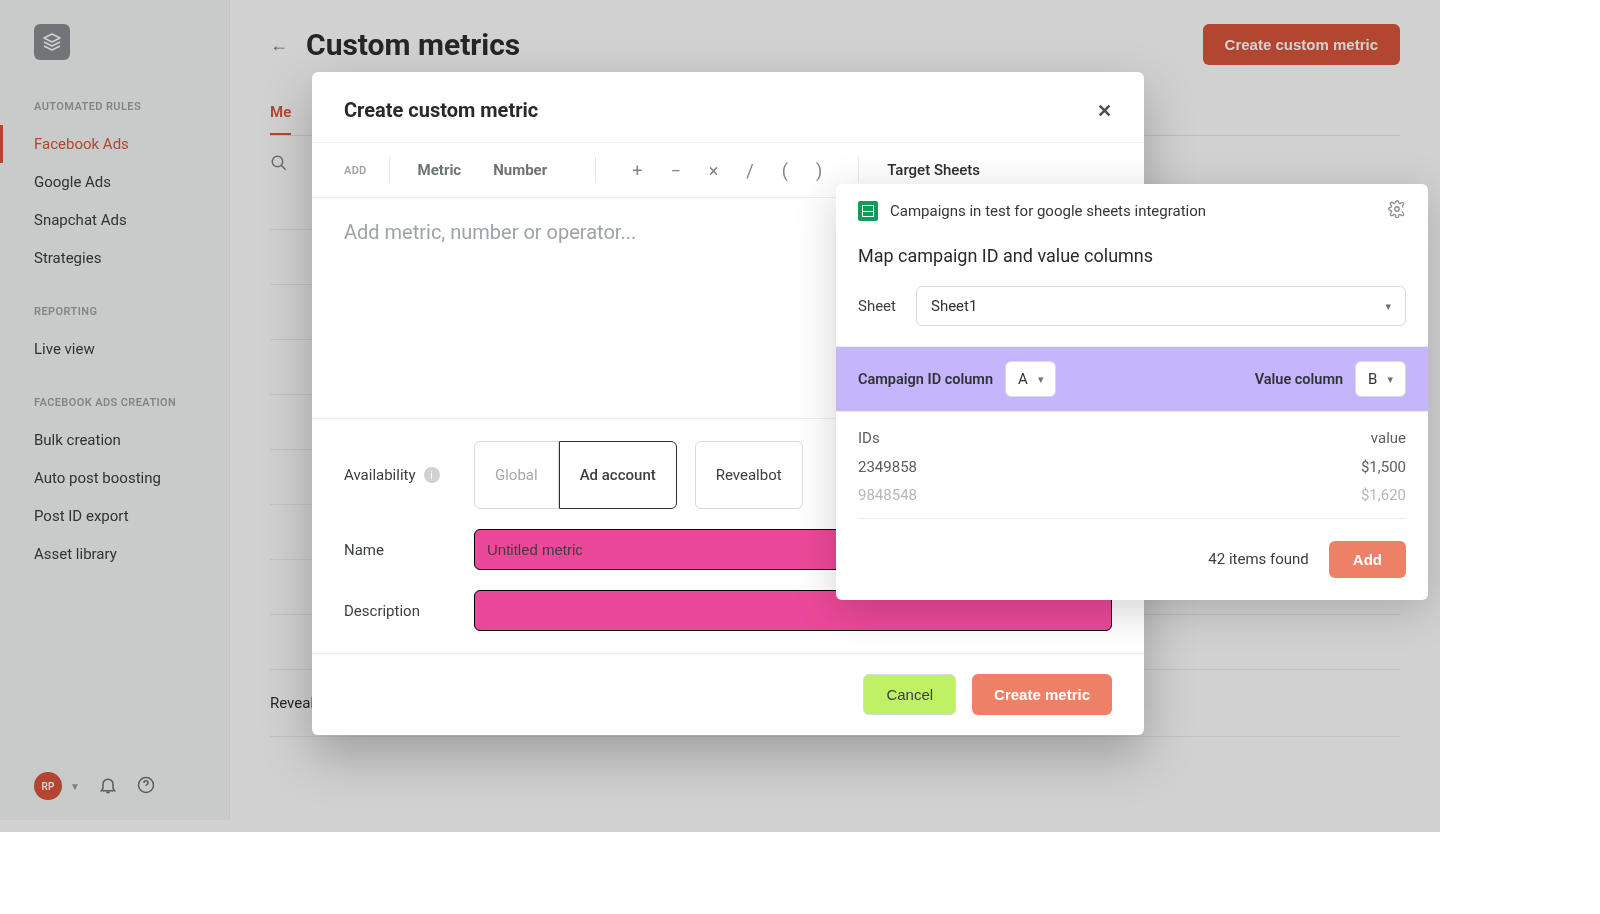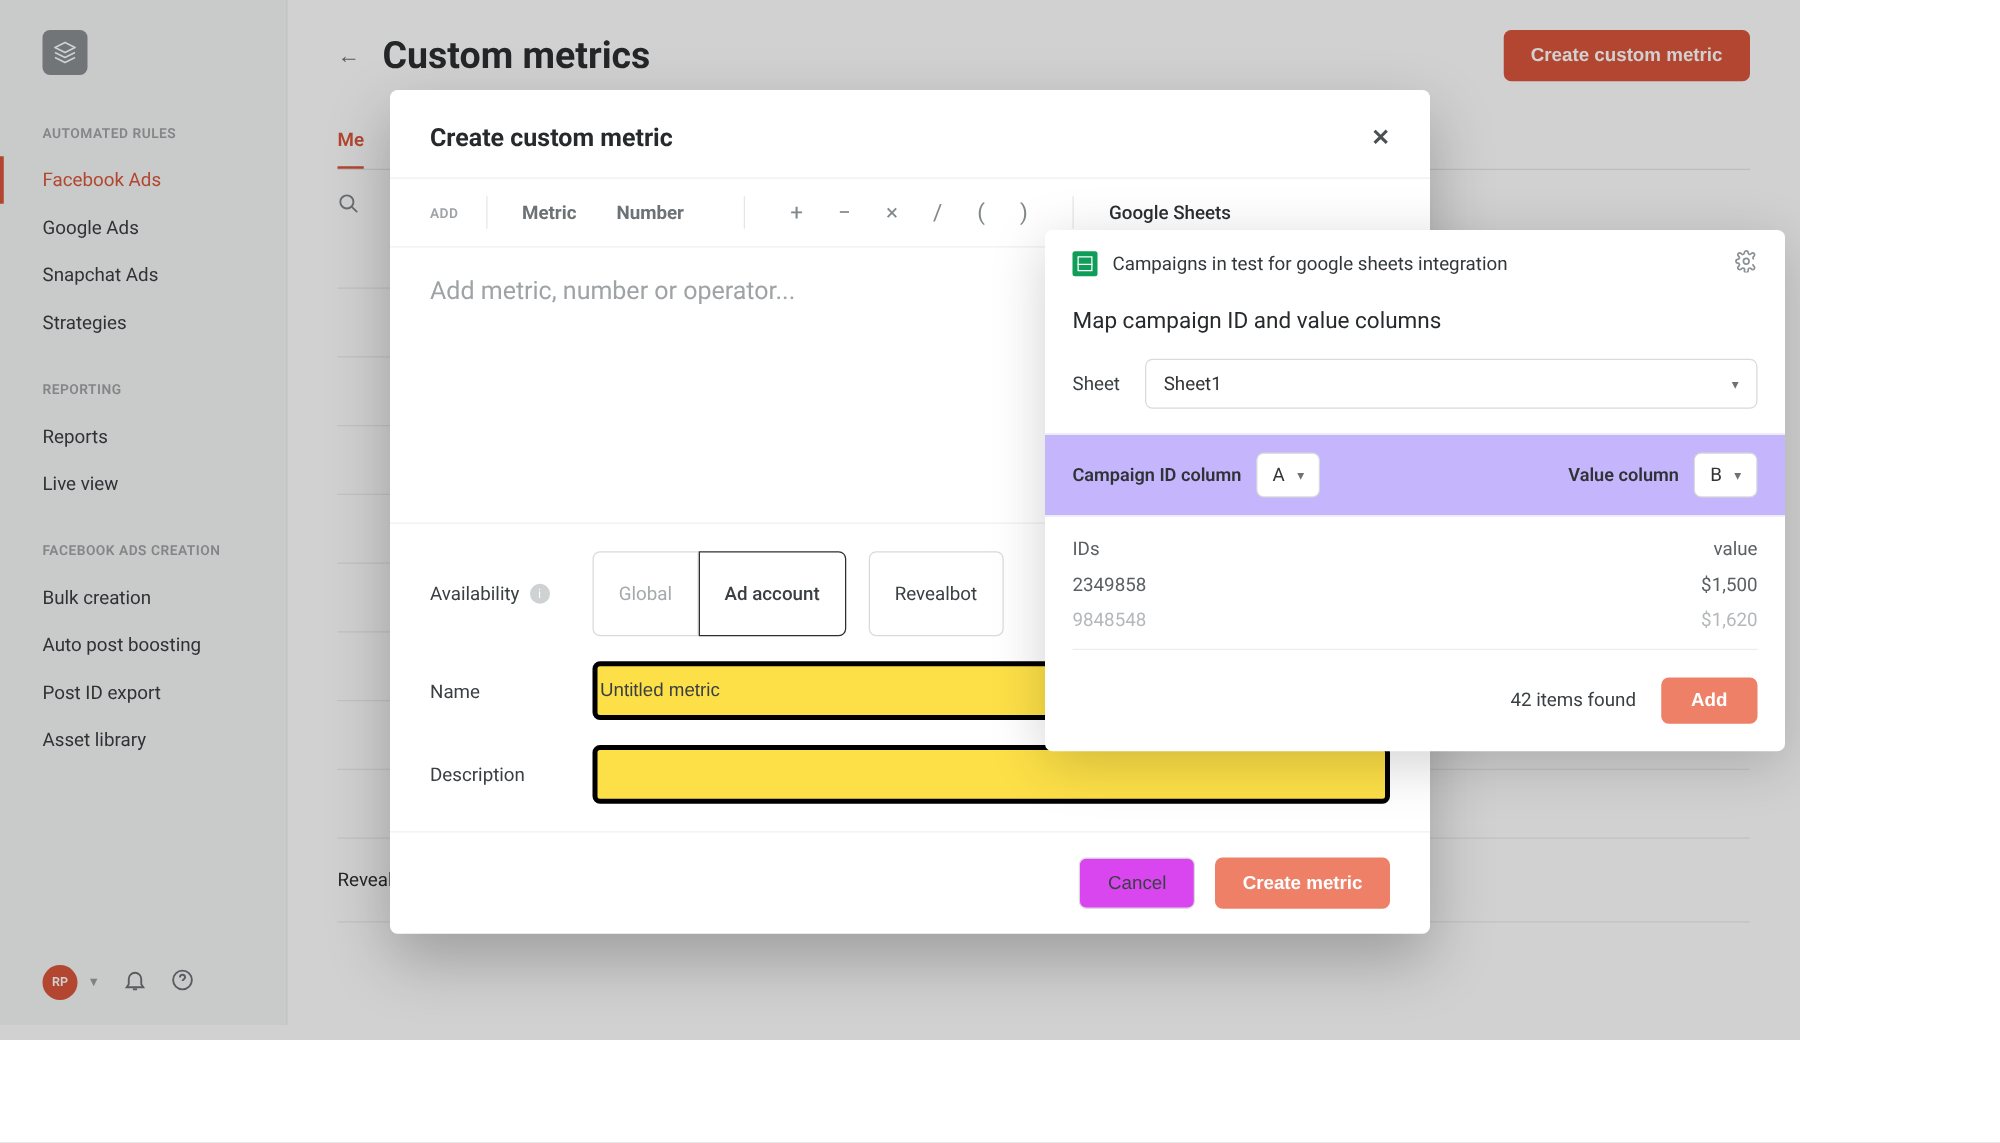--- a/index.html
+++ b/index.html
@@ -111,29 +111,29 @@
   .info-dot { width:16px;height:16px;border-radius:50%;background:#cfd2d3;color:#fff;font-size:10px;display:inline-flex;align-items:center;justify-content:center;}
   .seg-group { display:flex; }
   .seg {
     border:1px solid #d8dadb; padding:24px 20px; font-size:15px; color:#3a3f42;
     background:#fff;
   }
   .seg.left { border-radius:6px 0 0 6px; color:#a4a9ab; }
   .seg.active { border:1.5px solid #2c2f31; font-weight:500; }
   .seg.gap-left { border-radius:6px; margin-left: 18px;}
   .text-input {
-    flex:1; border:4px solid #000000; border-radius:6px; padding: 11px 2px;
-    font-size:15px; color:#3a3f42; background:#fde047;
+    flex:1; border:1px solid #000000; border-radius:6px; padding: 11px 12px;
+    font-size:15px; color:#3a3f42; background:#ec4899;
   }
   .modal-footer {
     border-top:1px solid #eef0f0; padding: 20px 32px;
     display:flex; justify-content:flex-end; gap:16px;
   }
   .btn-secondary {
-    background:#d946ef; border:1px solid #d8dadb; border-radius:6px;
+    background:#bef264; border:1px solid #d8dadb; border-radius:6px;
     padding: 11px 22px; font-size:15px; color:#3a3f42;
   }
   .btn-create {
     background:#ee8068; color:#fff; border:none; border-radius:6px;
     padding: 11px 22px; font-size:15px; font-weight:600;
   }
   
   .sheets-popover {
     position:absolute; z-index: 40;
     left: 836px; top: 184px; width: 592px;
@@ -199,21 +199,20 @@
           <path d="M2 6 L10 2 L18 6 L10 10 Z M2 10 L10 14 L18 10 M2 14 L10 18 L18 14" stroke="#fff" stroke-width="1.4" fill="none" stroke-linejoin="round"></path>
         </svg>
     </div>
     <div class="nav-section-label">AUTOMATED RULES</div>
     <a class="nav-item active">Facebook Ads</a>
     <a class="nav-item">Google Ads</a>
     <a class="nav-item">Snapchat Ads</a>
     <a class="nav-item">Strategies</a>
 
     <div class="nav-section-label">REPORTING</div>
-    <a class="nav-item">Reports</a>
     <a class="nav-item">Live view</a>
 
     <div class="nav-section-label">FACEBOOK ADS CREATION</div>
     <a class="nav-item">Bulk creation</a>
     <a class="nav-item">Auto post boosting</a>
     <a class="nav-item">Post ID export</a>
     <a class="nav-item">Asset library</a>
 
     <div class="sidebar-footer">
       <div class="avatar">RP</div>
@@ -310,21 +309,21 @@
       <span class="tb-btn">Metric</span>
       <span class="tb-btn">Number</span>
       <span class="tb-sep"></span>
       <span class="tb-op">+</span>
       <span class="tb-op">−</span>
       <span class="tb-op">×</span>
       <span class="tb-op">/</span>
       <span class="tb-op">(</span>
       <span class="tb-op">)</span>
       <span class="tb-sep"></span>
-      <span class="tb-btn" style="color:#2c2f31;font-weight:500">Google Sheets</span>
+      <span class="tb-btn" style="color:#2c2f31;font-weight:500">Target Sheets</span>
     </div>
     <div class="formula-area">Add metric, number or operator...</div>
 
     <div class="form-section">
       <div class="form-row">
         <div class="form-label">
           <span>Availability</span>
           <span class="info-dot">i</span>
         </div>
         <div class="seg-group">

